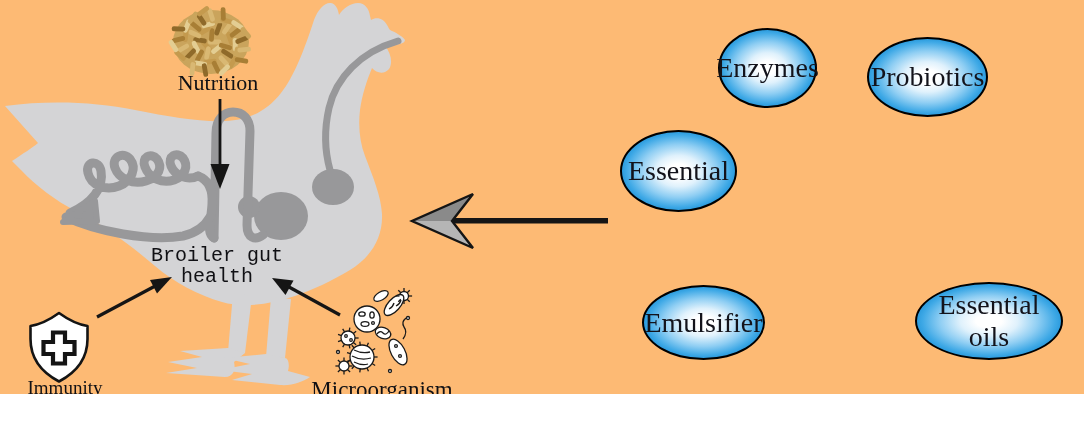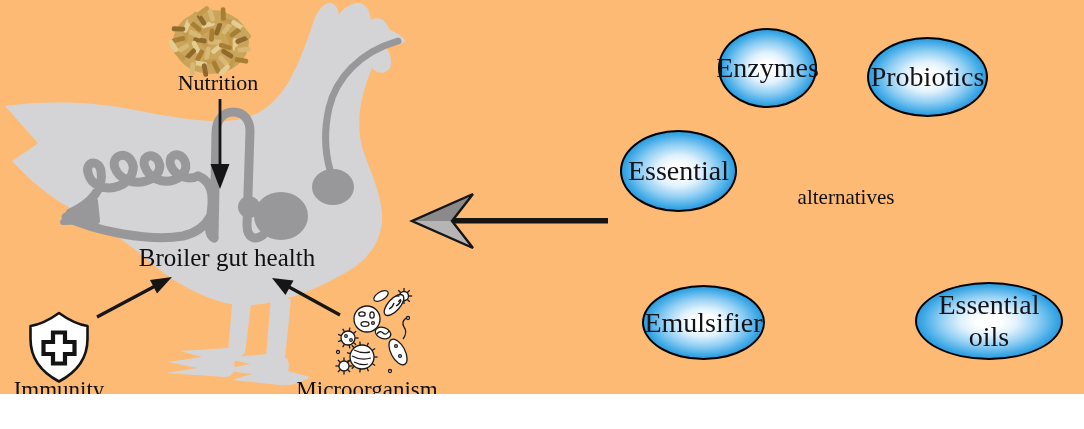--- a/index.html
+++ b/index.html
@@ -1,23 +1,23 @@
 <!DOCTYPE html>
 <html><head>
 <meta charset="utf-8">
 <style>
   html,body{margin:0;padding:0;background:#ffffff;}
   .canvas{position:relative;width:1084px;height:394px;background:#fdba74;overflow:hidden;
           font-family:"Liberation Serif",serif;color:#111;}
   .art{position:absolute;left:0;top:0;width:1084px;height:429px;}
   .label{position:absolute;text-align:center;color:#101014;line-height:1.05;}
   .lbl-nutrition{left:156px;top:71px;width:124px;font-size:22px;}
-  .lbl-guthealth{left:122px;top:245px;width:210px;font-size:25px;}
-  .lbl-immunity{left:4px;top:378px;width:110px;font-size:23px;}
-  .lbl-micro{left:282px;top:378px;width:170px;font-size:23px;}
+  .lbl-guthealth{left:112px;top:245px;width:210px;font-size:20px;font-family:Liberation Mono, monospace;}
+  .lbl-immunity{left:10px;top:378px;width:110px;font-size:19px;}
+  .lbl-micro{left:297px;top:378px;width:170px;font-size:23px;}
   .lbl-antibiotic{left:762px;top:186px;width:168px;font-size:21px;line-height:22px;}
   .bubble{position:absolute;border:2px solid #000;border-radius:50%;
           display:flex;align-items:center;justify-content:center;
           font-size:28px;color:#13131b;text-align:center;
           background:radial-gradient(closest-side,#ffffff 0%,#ffffff 18%,#dff1fc 40%,#8fcef3 68%,#3fa9e6 92%,#2d9cde 100%);
           box-sizing:border-box;}
   .b-enzymes{left:718px;top:28px;width:99px;height:80px;}
   .b-prebiotics{left:867px;top:37px;width:121px;height:80px;}
   .b-tributyrin{left:620px;top:130px;width:117px;height:82px;}
   .b-organic{left:942px;top:138px;width:138px;height:65px;}
@@ -215,21 +215,20 @@
       <path d="M 412,221 L 452,221 L 473,248 Z" fill="#b5b5b5"></path>
       <path d="M 473,194 L 412,221 L 473,248 L 452,221 Z" fill="none" stroke="#151515" stroke-width="2.4"></path>
     </g>
   </svg>
 
   <div class="label lbl-nutrition">Nutrition</div>
   <div class="label lbl-guthealth">Broiler gut health</div>
   <div class="label lbl-immunity">Immunity</div>
   <div class="label lbl-micro">Microorganism</div>
   <div class="label lbl-antibiotic">
-    <span style="display:block">alternatives</span>
   </div>
 
   <div class="bubble b-enzymes">Enzymes</div>
   <div class="bubble b-prebiotics">Probiotics</div>
   <div class="bubble b-tributyrin">Essential</div>
   <div class="bubble b-emulsifier">Emulsifier</div>
   <div class="bubble b-essential">Essential oils</div>
 </div>
 
 </body></html>

